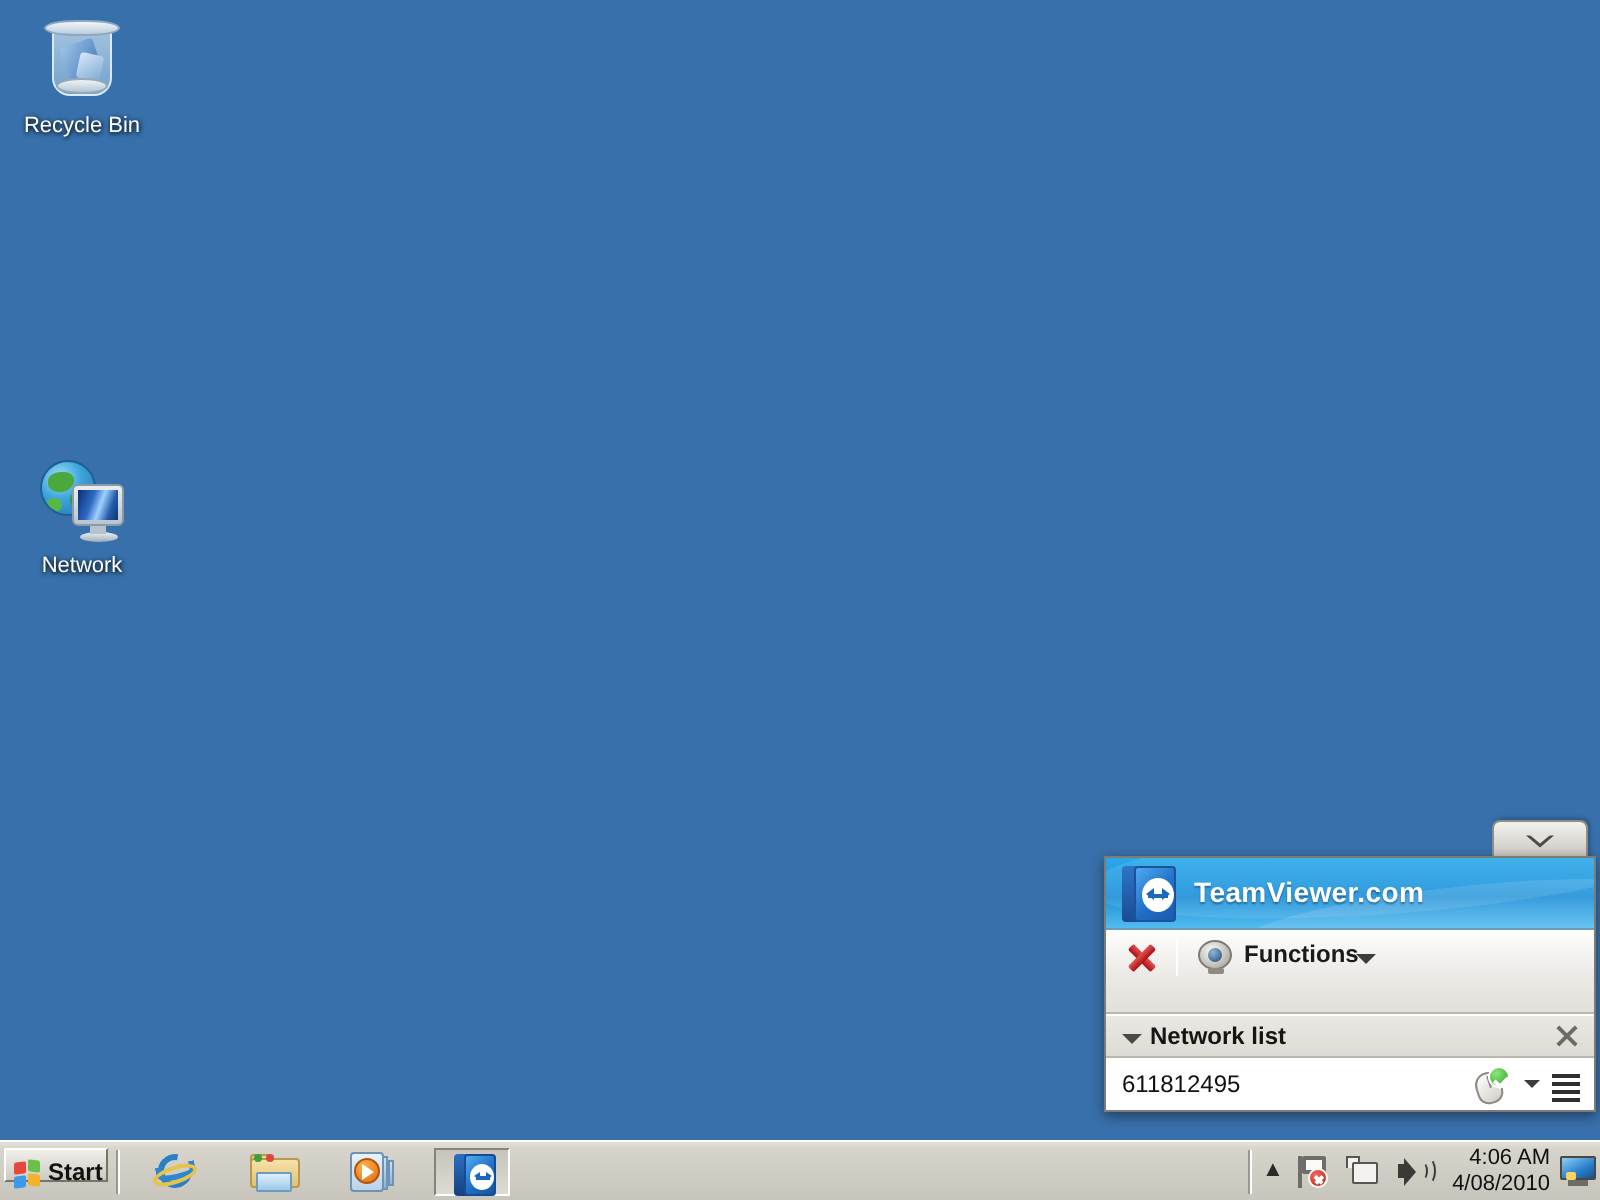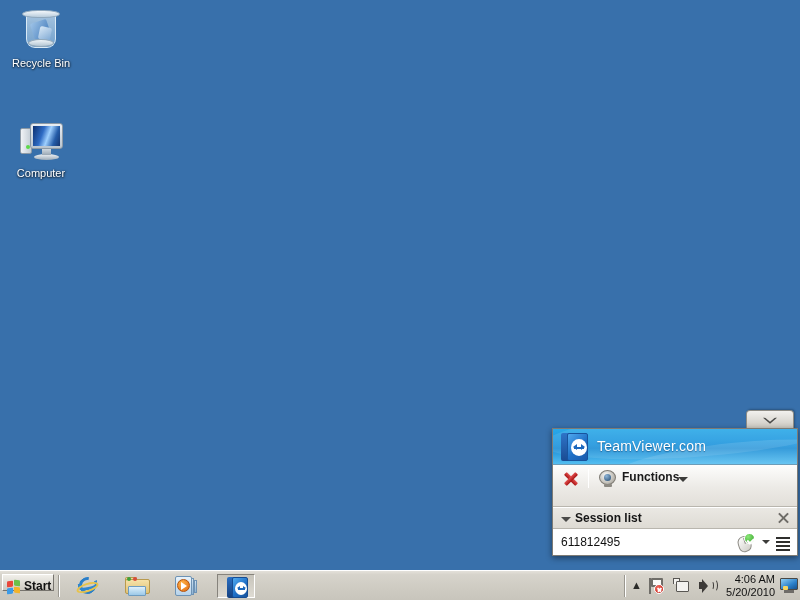--- a/index.html
+++ b/index.html
@@ -106,21 +106,21 @@
   .tvl-arr { position:absolute; left:5px; top:10px; width:12px; height:7px; }
   .tvl-arr::before{ content:""; position:absolute; left:1px; top:2.5px; width:10px; height:2px;
              background:#1c68bd; }
   .tvl-arr::after{ content:""; position:absolute; left:0; top:0;
              width:0;height:0;border-top:3.5px solid transparent;border-bottom:3.5px solid transparent;
              border-right:4px solid #1c68bd; }
   .tvl-arr2{ position:absolute; right:0; top:0;
              width:0;height:0;border-top:3.5px solid transparent;border-bottom:3.5px solid transparent;
              border-left:4px solid #1c68bd; }
   #tv-title .tt { position:absolute; left:44px; top:9px; color:#ffffff; font-size:14px;
-             letter-spacing:.2px; text-shadow:0 1px 1px rgba(0,40,80,.45); }
+             letter-spacing:.2px; text-shadow:0 1px 1px rgba(0,40,80,.45);font-weight:bold; }
 
   #tv-toolbar { height:42px; position:relative;
               background:linear-gradient(180deg,#fdfdfc 0%,#eceae6 55%,#e2dfd9 100%);
               border-bottom:1px solid #b9b6ae; }
   .tb-x { position:absolute; left:9px; top:5px; width:17px; height:17px; cursor:pointer; }
   .tb-x::before,.tb-x::after{ content:""; position:absolute; left:1px; top:7px; width:16px; height:4px;
              background:linear-gradient(180deg,#e35252,#a81212); border-radius:1px; }
   .tb-x::before{ transform:rotate(45deg); }
   .tb-x::after { transform:rotate(-45deg); }
   .tb-div { position:absolute; left:35px; top:4px; width:1px; height:19px;
@@ -291,34 +291,36 @@
       <div class="rb-body">
           <div class="rb-paper"></div>
           <div class="rb-paper2"></div>
         </div>
       <div class="rb-base"></div>
       <div class="rb-lid"></div>
     </div>
     <div class="icon-label">Recycle Bin</div>
   </div>
 
-  <div class="icon-cell" style="left:2px; top:116px;">
+
+  <div class="icon-cell" style="left:2px; top:226px;">
     <div class="icon-art">
-      <div class="pc-twr">
-          <div class="pc-led"></div>
-        </div>
-      <div class="pc-foot"></div>
-        <div class="pc-neck"></div>
-      <div class="pc-mon">
+      <div class="nw-globe">
+          <div class="nw-land1"></div>
+          <div class="nw-land2"></div>
+          <div class="nw-land3"></div>
+        </div>
+      <div class="nw-foot"></div>
+        <div class="nw-neck"></div>
+      <div class="nw-mon">
           <div class="pc-scr"></div>
         </div>
     </div>
-    <div class="icon-label">Computer</div>
-  </div>
-
+    <div class="icon-label">Network</div>
+  </div>
 
 </div>
 
 <div id="tv-tab">
   <div class="chev"></div>
 </div>
 
 <div id="tv-panel">
 
   <div id="tv-title">
@@ -343,21 +345,21 @@
       <div class="ring"></div>
         <div class="lens"></div>
         <div class="base"></div>
     </div>
     <div class="tb-label">Functions</div>
     <div class="tb-caret"></div>
   </div>
 
   <div id="tv-section">
     <div class="sec-tri"></div>
-    <div class="sec-lab">Session list</div>
+    <div class="sec-lab">Network list</div>
     <div class="sec-x"></div>
   </div>
 
   <div id="tv-list">
     <div class="sess-row">
       <div class="sess-id">611812495</div>
       <div class="sess-mouse">
         <div class="sm-body"></div>
           <div class="sm-line"></div>
           <div class="sm-badge"></div>
@@ -446,21 +448,21 @@
 
     <div class="tray-icon" style="left:78px;">
       <div class="tr-spk"></div>
         <div class="tr-spk2"></div>
       <div class="tr-wave" style="left:11px; top:3px; width:5px; height:9px;"></div>
       <div class="tr-wave" style="left:13px; top:1px; width:7px; height:13px;"></div>
     </div>
 
     <div id="clock">
       <div>4:06 AM</div>
-      <div>5/20/2010</div>
+      <div>4/08/2010</div>
     </div>
 
     <div id="show-desktop">
       <div class="sd-scr">
           <div class="sd-dot"></div>
         </div>
         <div class="sd-base"></div>
     </div>
   </div>
 </div>

